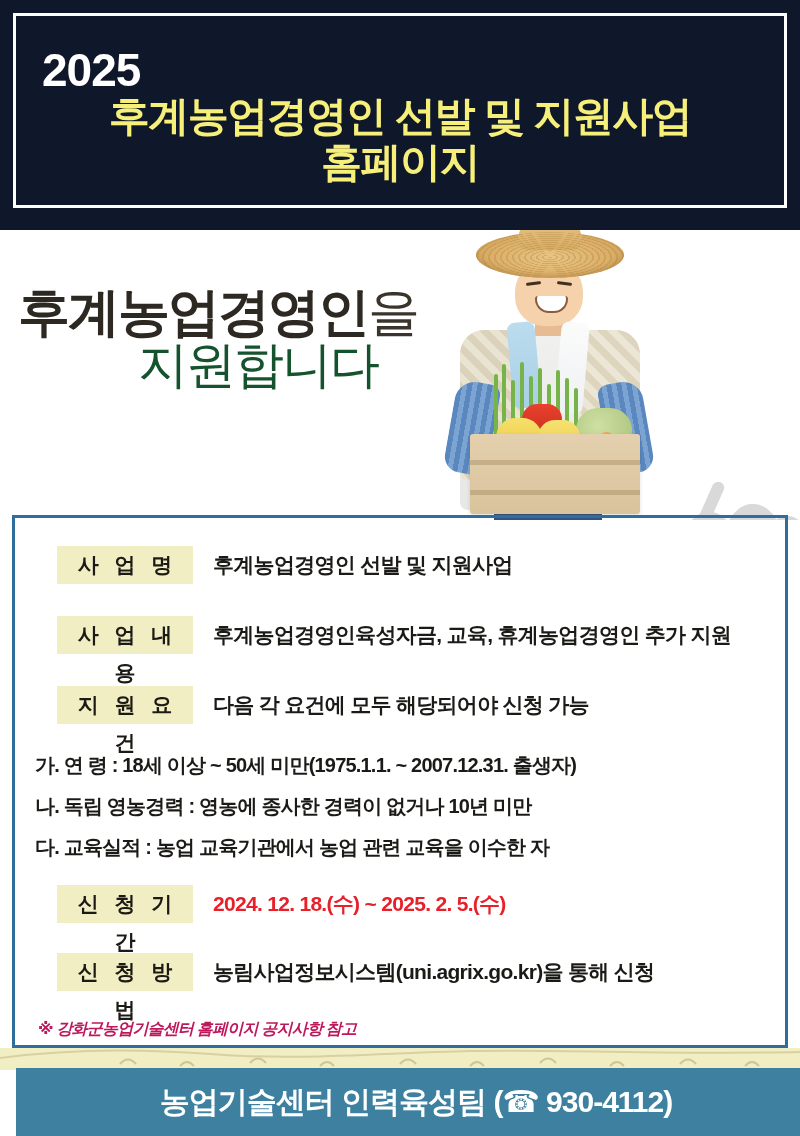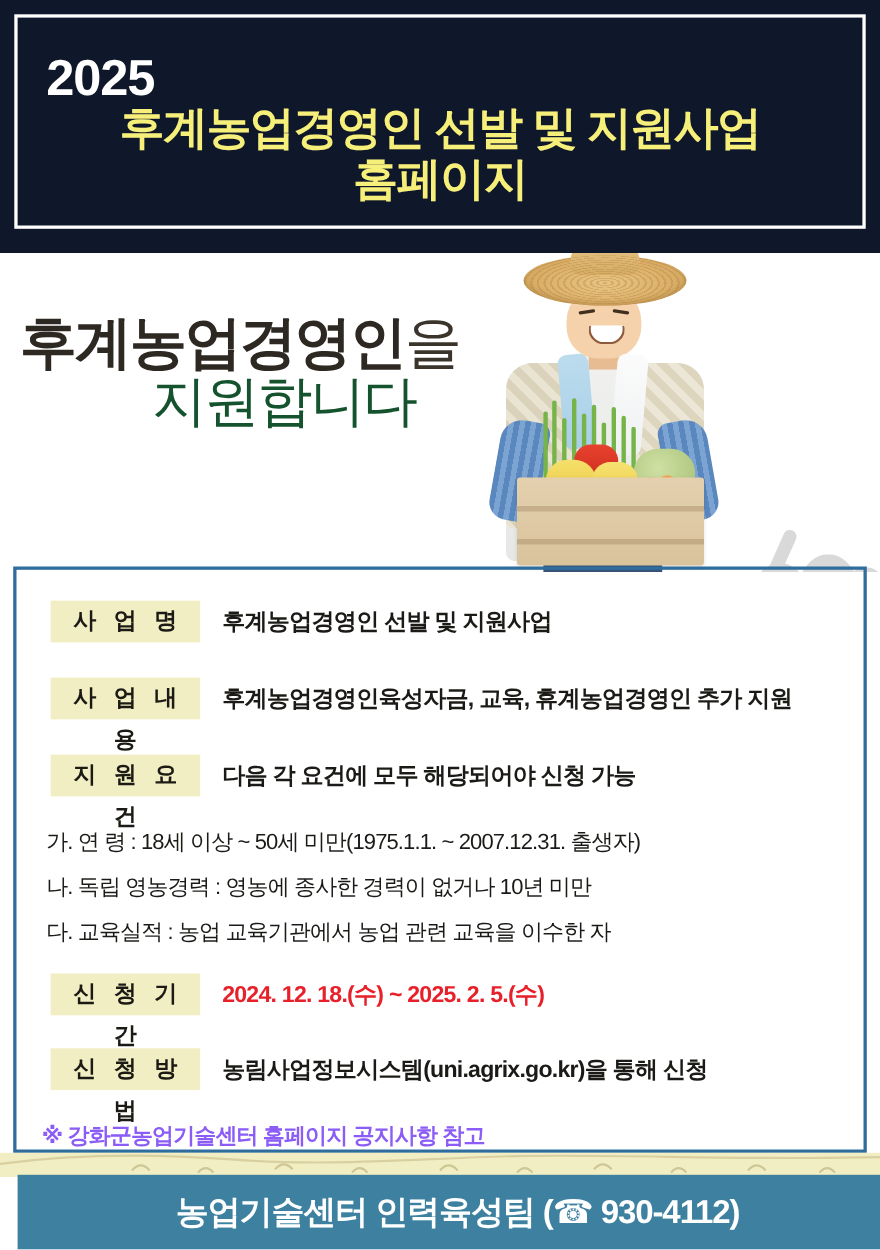--- a/index.html
+++ b/index.html
@@ -127,38 +127,38 @@
   .pepper-gray .stem{position:absolute;left:34px;top:-2px;width:12px;height:52px;background:#d9d9d9;
     border-radius:8px;transform:rotate(24deg);}
 
   
   .infobox{
     position:absolute;left:12px;top:515px;width:776px;height:533px;
     border:3px solid #2f6e9c;background:rgba(255,255,255,0.0);
     box-sizing:border-box;
   }
   .rows{position:absolute;left:12px;top:518px;width:776px;}
-  .row{display:flex;align-items:center;margin:0;padding-left:10px;}
+  .row{display:flex;align-items:center;margin:11px;padding-left:10px;}
   .lab{
     background:#f2eec4;color:#1c1a14;font-weight:bold;
     font-size:21px;letter-spacing:5px;text-align:center;
     width:136px;min-width:136px;height:38px;line-height:38px;
     margin-left:24px;box-sizing:border-box;padding-left:5px;
   }
   .val{
     font-size:21px;color:#1b1a17;font-weight:bold;margin-left:20px;letter-spacing:-0.7px;
     white-space:nowrap;
   }
   .val.red{color:#e8202a;}
   .cond{
-    font-size:20px;color:#1b1a17;font-weight:normal;letter-spacing:-0.8px;
-    margin-left:30px;white-space:nowrap;
+    font-size:20px;color:#1b1a17;font-weight:bold;letter-spacing:-0.8px;
+    margin-left:23px;white-space:nowrap;
   }
   .note{
-    font-size:20px;color:#8b5cf6;font-weight:bold;letter-spacing:-0.8px;margin-left:26px;
+    font-size:16px;color:#be185d;font-weight:bold;letter-spacing:-0.8px;margin-left:26px;font-style:italic;
   }
 
   
   .field-band{
     position:absolute;left:0;top:1048px;width:800px;height:22px;
     background:#f2eec4;overflow:hidden;
   }
   .field-band svg{position:absolute;left:0;top:-4px;}
   .footer{
     position:absolute;left:0;top:1068px;width:800px;height:68px;

